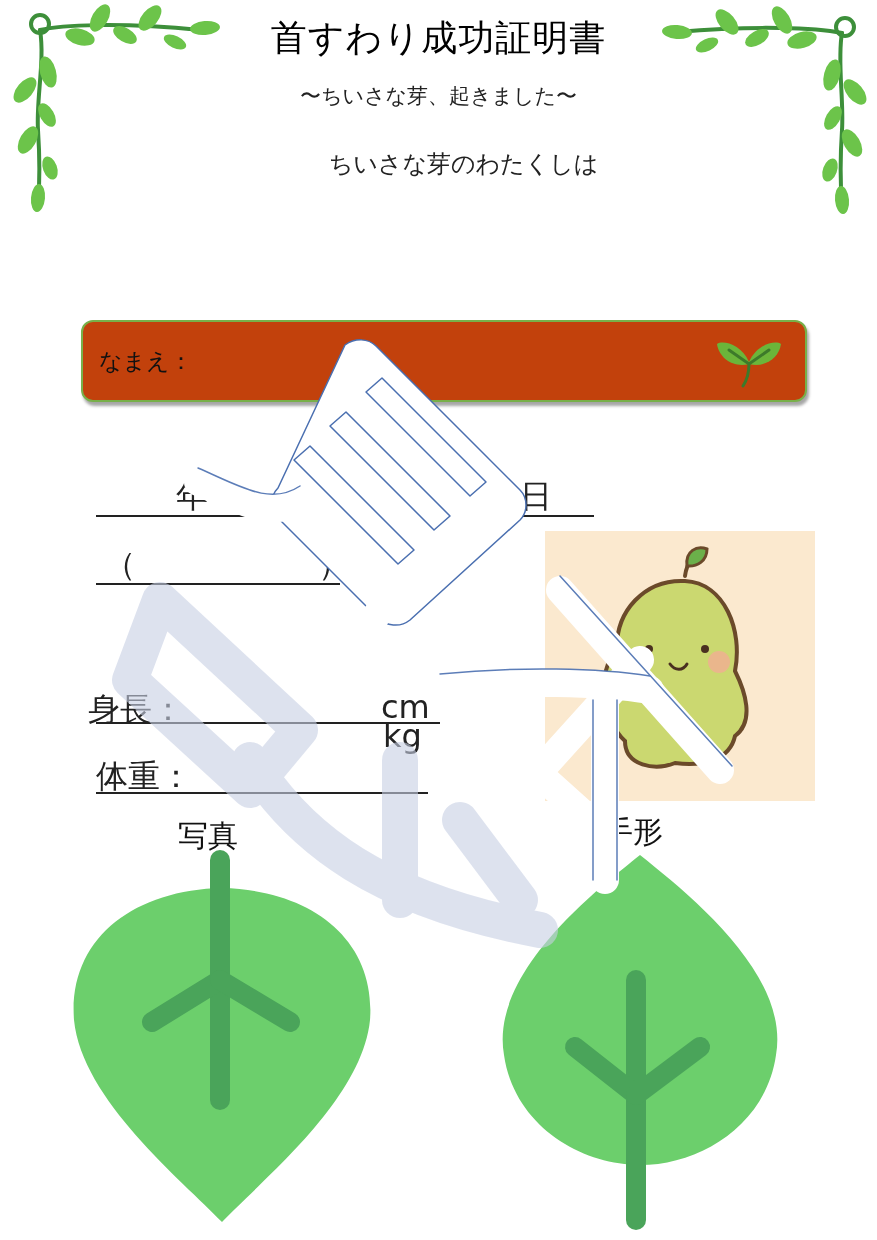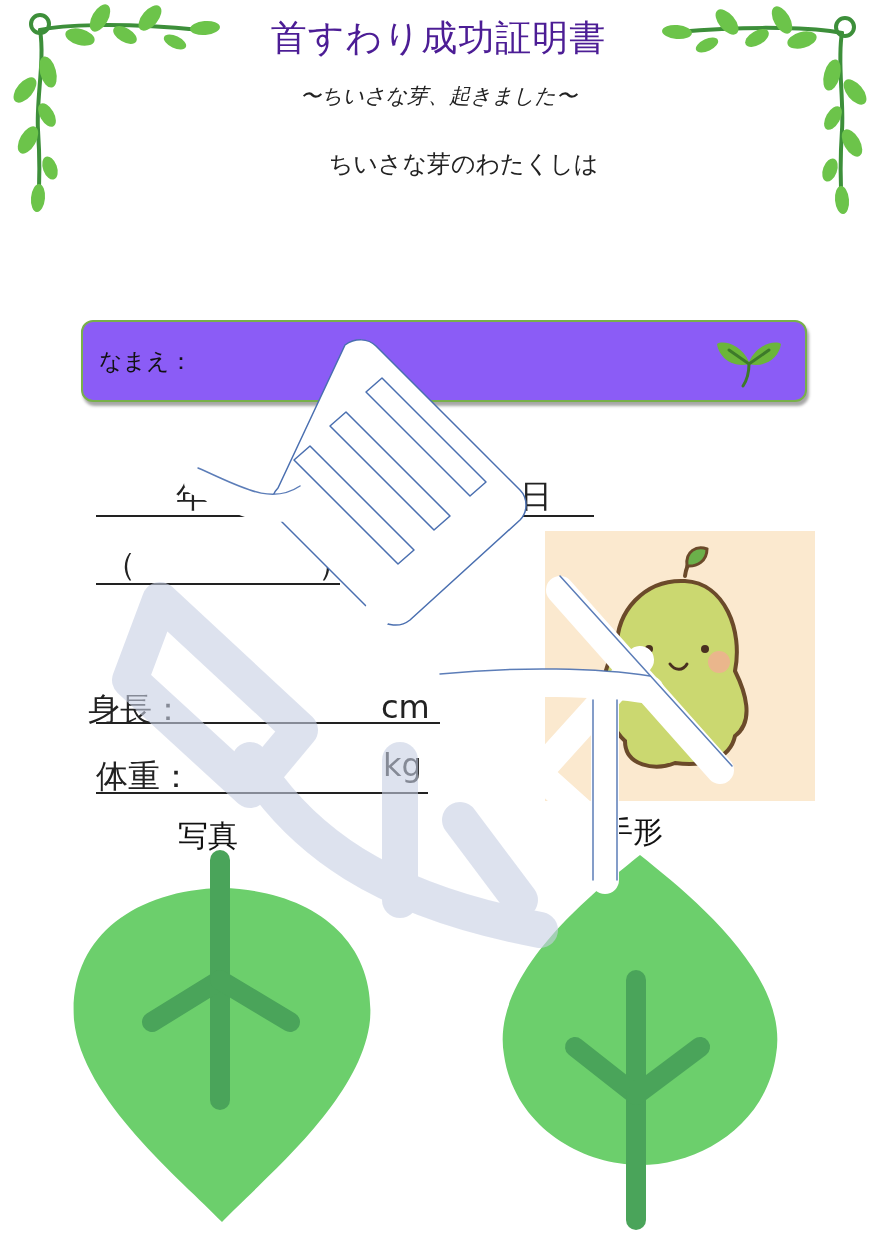--- a/index.html
+++ b/index.html
@@ -5,34 +5,34 @@
   html, body { margin: 0; padding: 0; }
   body {
     width: 877px; height: 1240px; position: relative; overflow: hidden;
     background: #ffffff;
     font-family: "DejaVu Sans", "Liberation Sans", sans-serif;
     color: #1a1a1a;
   }
   .abs { position: absolute; }
   .title {
     left: 0; width: 877px; top: 14px; text-align: center;
-    font-size: 36px; letter-spacing: 1px; color: #4c1d95;
+    font-size: 36px; letter-spacing: 1px; color: #000000;
   }
   .subtitle {
     left: 0; width: 877px; top: 82px; text-align: center;
-    font-size: 21px; color: #222; font-style: italic;
+    font-size: 21px; color: #222;
   }
   .message {
     left: 0; width: 877px; top: 140px; text-align: center;
     font-size: 24px; line-height: 48px; color: #222; padding-left: 25px;
   }
   .message div { white-space: nowrap; }
   .name-box {
     left: 81px; top: 320px; width: 726px; height: 82px;
-    border: 2px solid #78b04a; border-radius: 12px; background: #8b5cf6;
+    border: 2px solid #78b04a; border-radius: 12px; background: #c2410c;
     box-shadow: 2px 4px 3px rgba(0,0,0,0.35);
     box-sizing: border-box;
   }
   .name-label {
     left: 16px; top: 24px; font-size: 23px; color: #111;
   }
   .sprout-icon { right: 22px; top: 10px; width: 68px; height: 56px; }
   .line { position: absolute; height: 0; border-top: 2px solid #222; }
   .field-text { position: absolute; font-size: 32px; color: #222; }
   .photo-frame {
@@ -112,21 +112,21 @@
 
 <div class="line" style="left:96px;top:583px;width:244px"></div>
 <span class="field-text" style="left:104px;top:543px">（</span>
 <span class="field-text" style="left:318px;top:543px">）</span>
 
 <span class="field-text" style="left:88px;top:688px">身長：</span>
 <span class="field-text" style="left:381px;top:688px">cm</span>
 <div class="line" style="left:96px;top:722px;width:344px"></div>
 
 <span class="field-text" style="left:96px;top:755px">体重：</span>
-<span class="field-text" style="left:383px;top:746px">kg</span>
+<span class="field-text" style="left:383px;top:717px">kg</span>
 <div class="line" style="left:96px;top:792px;width:332px"></div>
 
 <div class="abs photo-frame">
   <svg width="270" height="270" viewBox="0 0 270 270">
     <path d="M140 45 C 142 30, 150 22, 160 20" fill="none" stroke="#6b4a2a" stroke-width="4" stroke-linecap="round"></path>
     <path d="M142 35 C 140 20, 152 14, 162 18 C 162 30, 152 36, 142 35 Z" fill="#6bb04a" stroke="#6b4a2a" stroke-width="3"></path>
     <path d="M140 50 C 100 48, 70 80, 72 120 C 50 140, 58 190, 80 210 C 80 235, 110 240, 130 232 C 160 236, 185 228, 190 205 C 210 190, 200 160, 190 140 C 198 100, 180 52, 140 50 Z" fill="#cbd870" stroke="#6b4a2a" stroke-width="4"></path>
     <circle cx="104" cy="118" r="4" fill="#4a3020"></circle>
     <circle cx="160" cy="118" r="4" fill="#4a3020"></circle>
     <circle cx="88" cy="132" r="11" fill="#f0b090" opacity="0.85"></circle>

